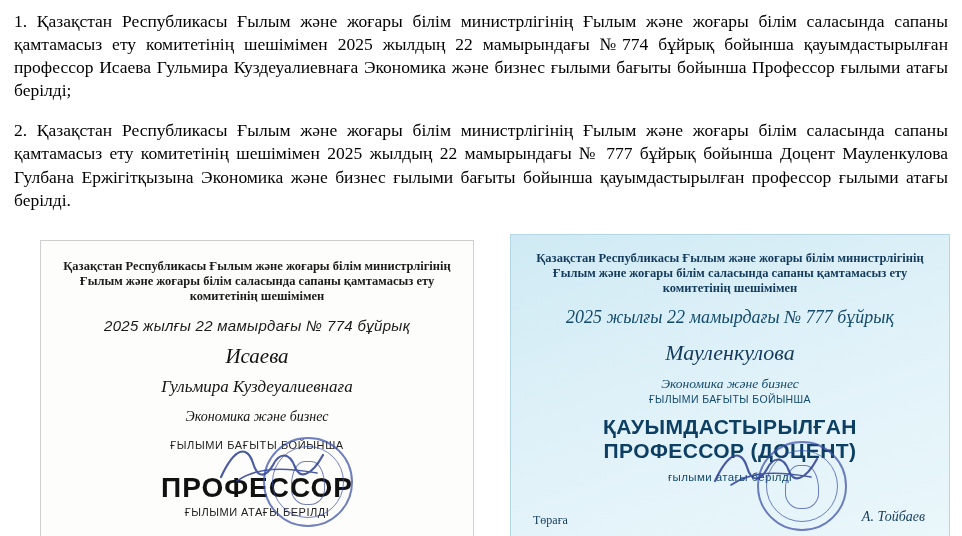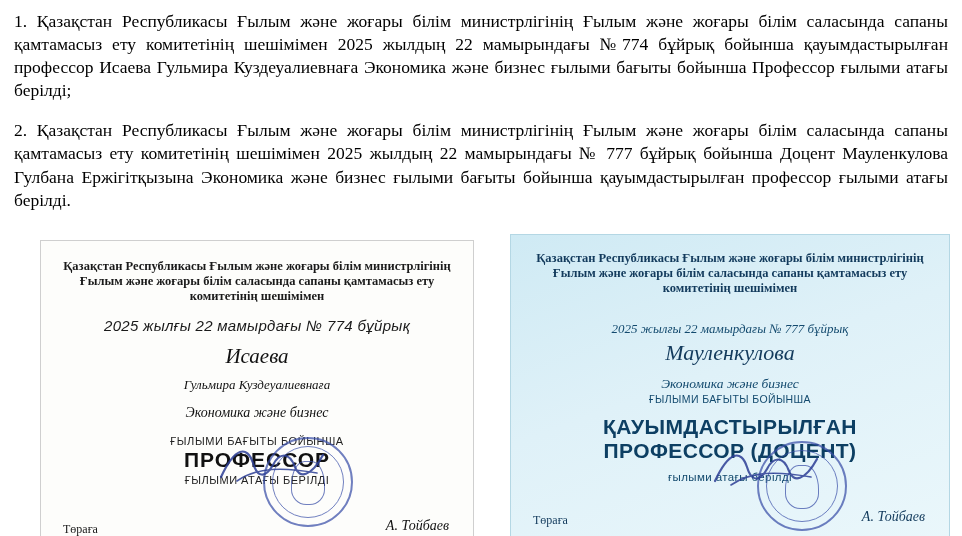--- a/index.html
+++ b/index.html
@@ -73,45 +73,45 @@
   .cert1 .surname {
     font-family: "Liberation Serif", serif;
     font-style: italic;
     font-size: 21px;
     color: #111111;
     margin-top: 10px;
   }
   .cert1 .given {
     font-family: "Liberation Serif", serif;
     font-style: italic;
-    font-size: 13px;
+    font-size: 17px;
     color: #111111;
     margin-top: 8px;
   }
   .cert1 .field {
     font-family: "Liberation Serif", serif;
     font-style: italic;
     font-size: 14px;
     color: #111111;
     margin-top: 12px;
   }
   .cert1 .fieldsub {
     font-family: "Liberation Sans", sans-serif;
     font-size: 11px;
     letter-spacing: 0.6px;
     color: #222222;
     margin-top: 14px;
   }
   .cert1 .title {
     font-family: "Liberation Sans", sans-serif;
     font-weight: bold;
-    font-size: 21px;
+    font-size: 28px;
     letter-spacing: 1px;
     color: #111111;
-    margin-top: 1px;
+    margin-top: 21px;
   }
   .cert1 .granted {
     font-family: "Liberation Sans", sans-serif;
     font-size: 11px;
     letter-spacing: 0.5px;
     color: #222222;
     margin-top: 2px;
   }
   .cert1 .footrow {
     position: relative;
@@ -151,30 +151,30 @@
     font-family: "Liberation Serif", serif;
     font-weight: bold;
     font-size: 12.5px;
     line-height: 1.22;
     color: #123a5c;
     margin-top: 4px;
   }
   .cert2 .order {
     font-family: "Liberation Serif", serif;
     font-style: italic;
-    font-size: 13px;
+    font-size: 18px;
     color: #134a6e;
-    margin-top: 24px;
+    margin-top: 10px;
   }
   .cert2 .surname {
     font-family: "Liberation Serif", serif;
     font-style: italic;
     font-size: 22px;
     color: #123a5c;
-    margin-top: 3px;
+    margin-top: 12px;
     text-align: center;
   }
   .cert2 .given {
     font-family: "Liberation Serif", serif;
     font-style: italic;
     font-size: 18px;
     color: #123a5c;
     margin-top: 6px;
   }
   .cert2 .field {

